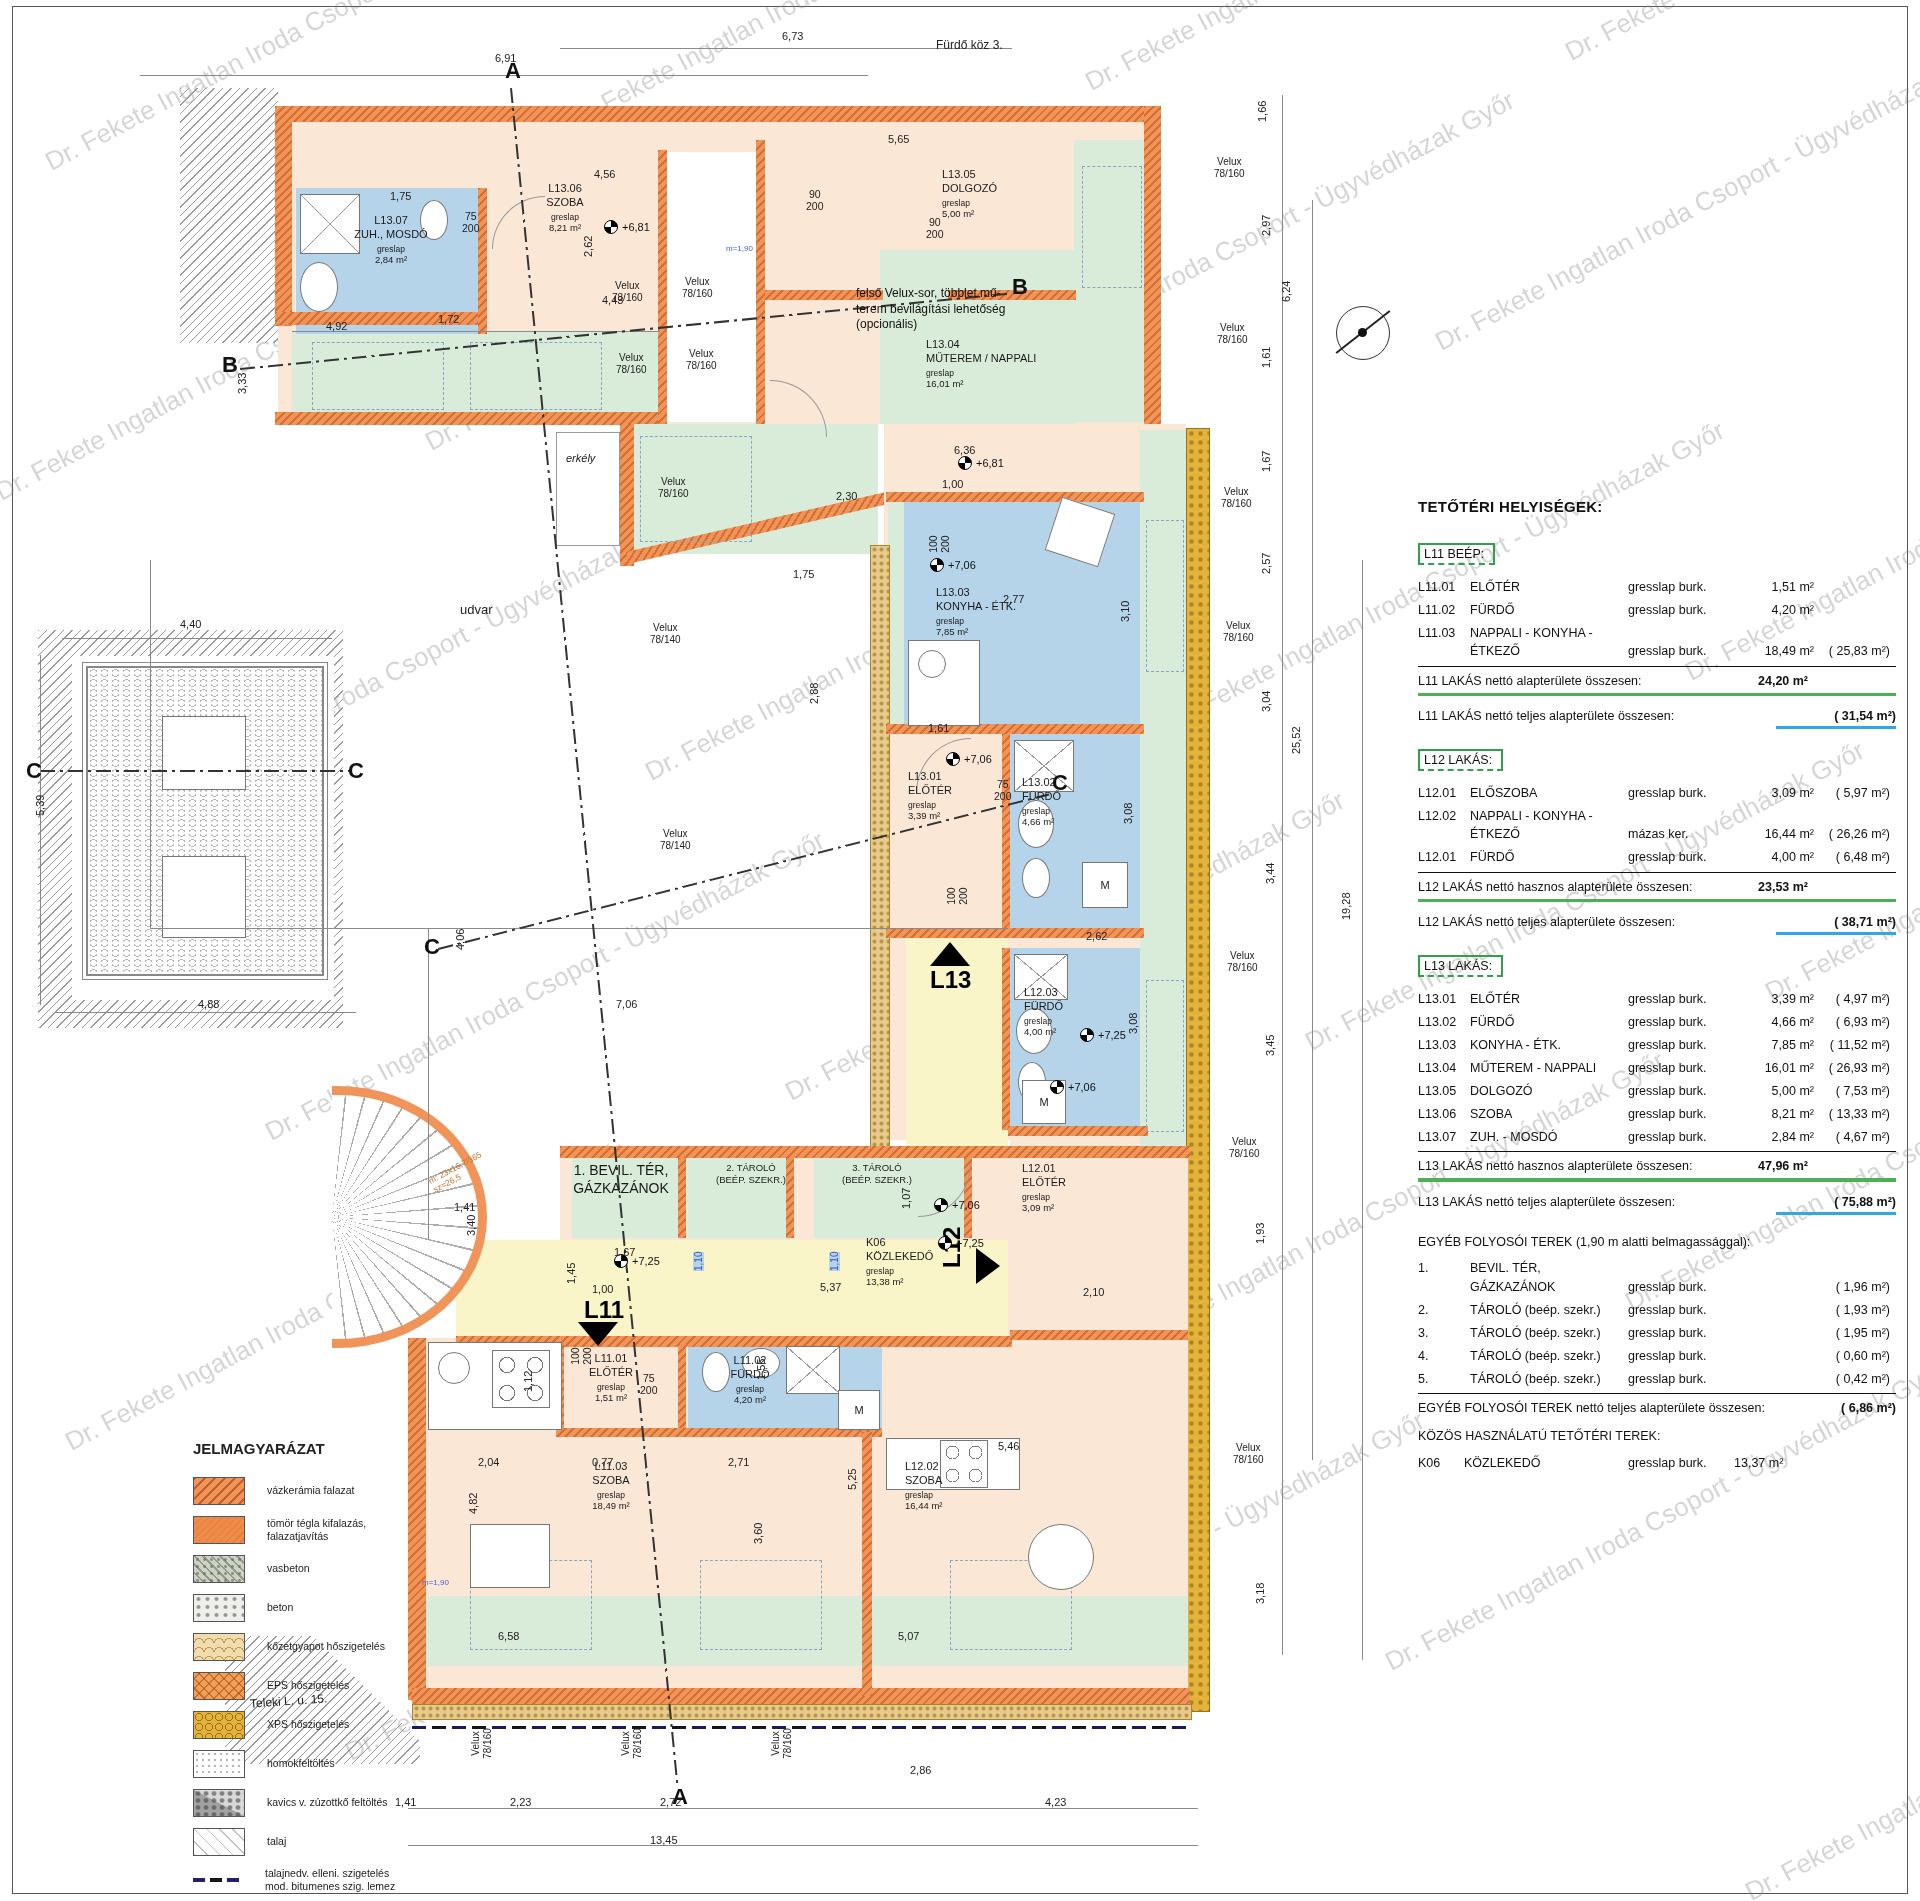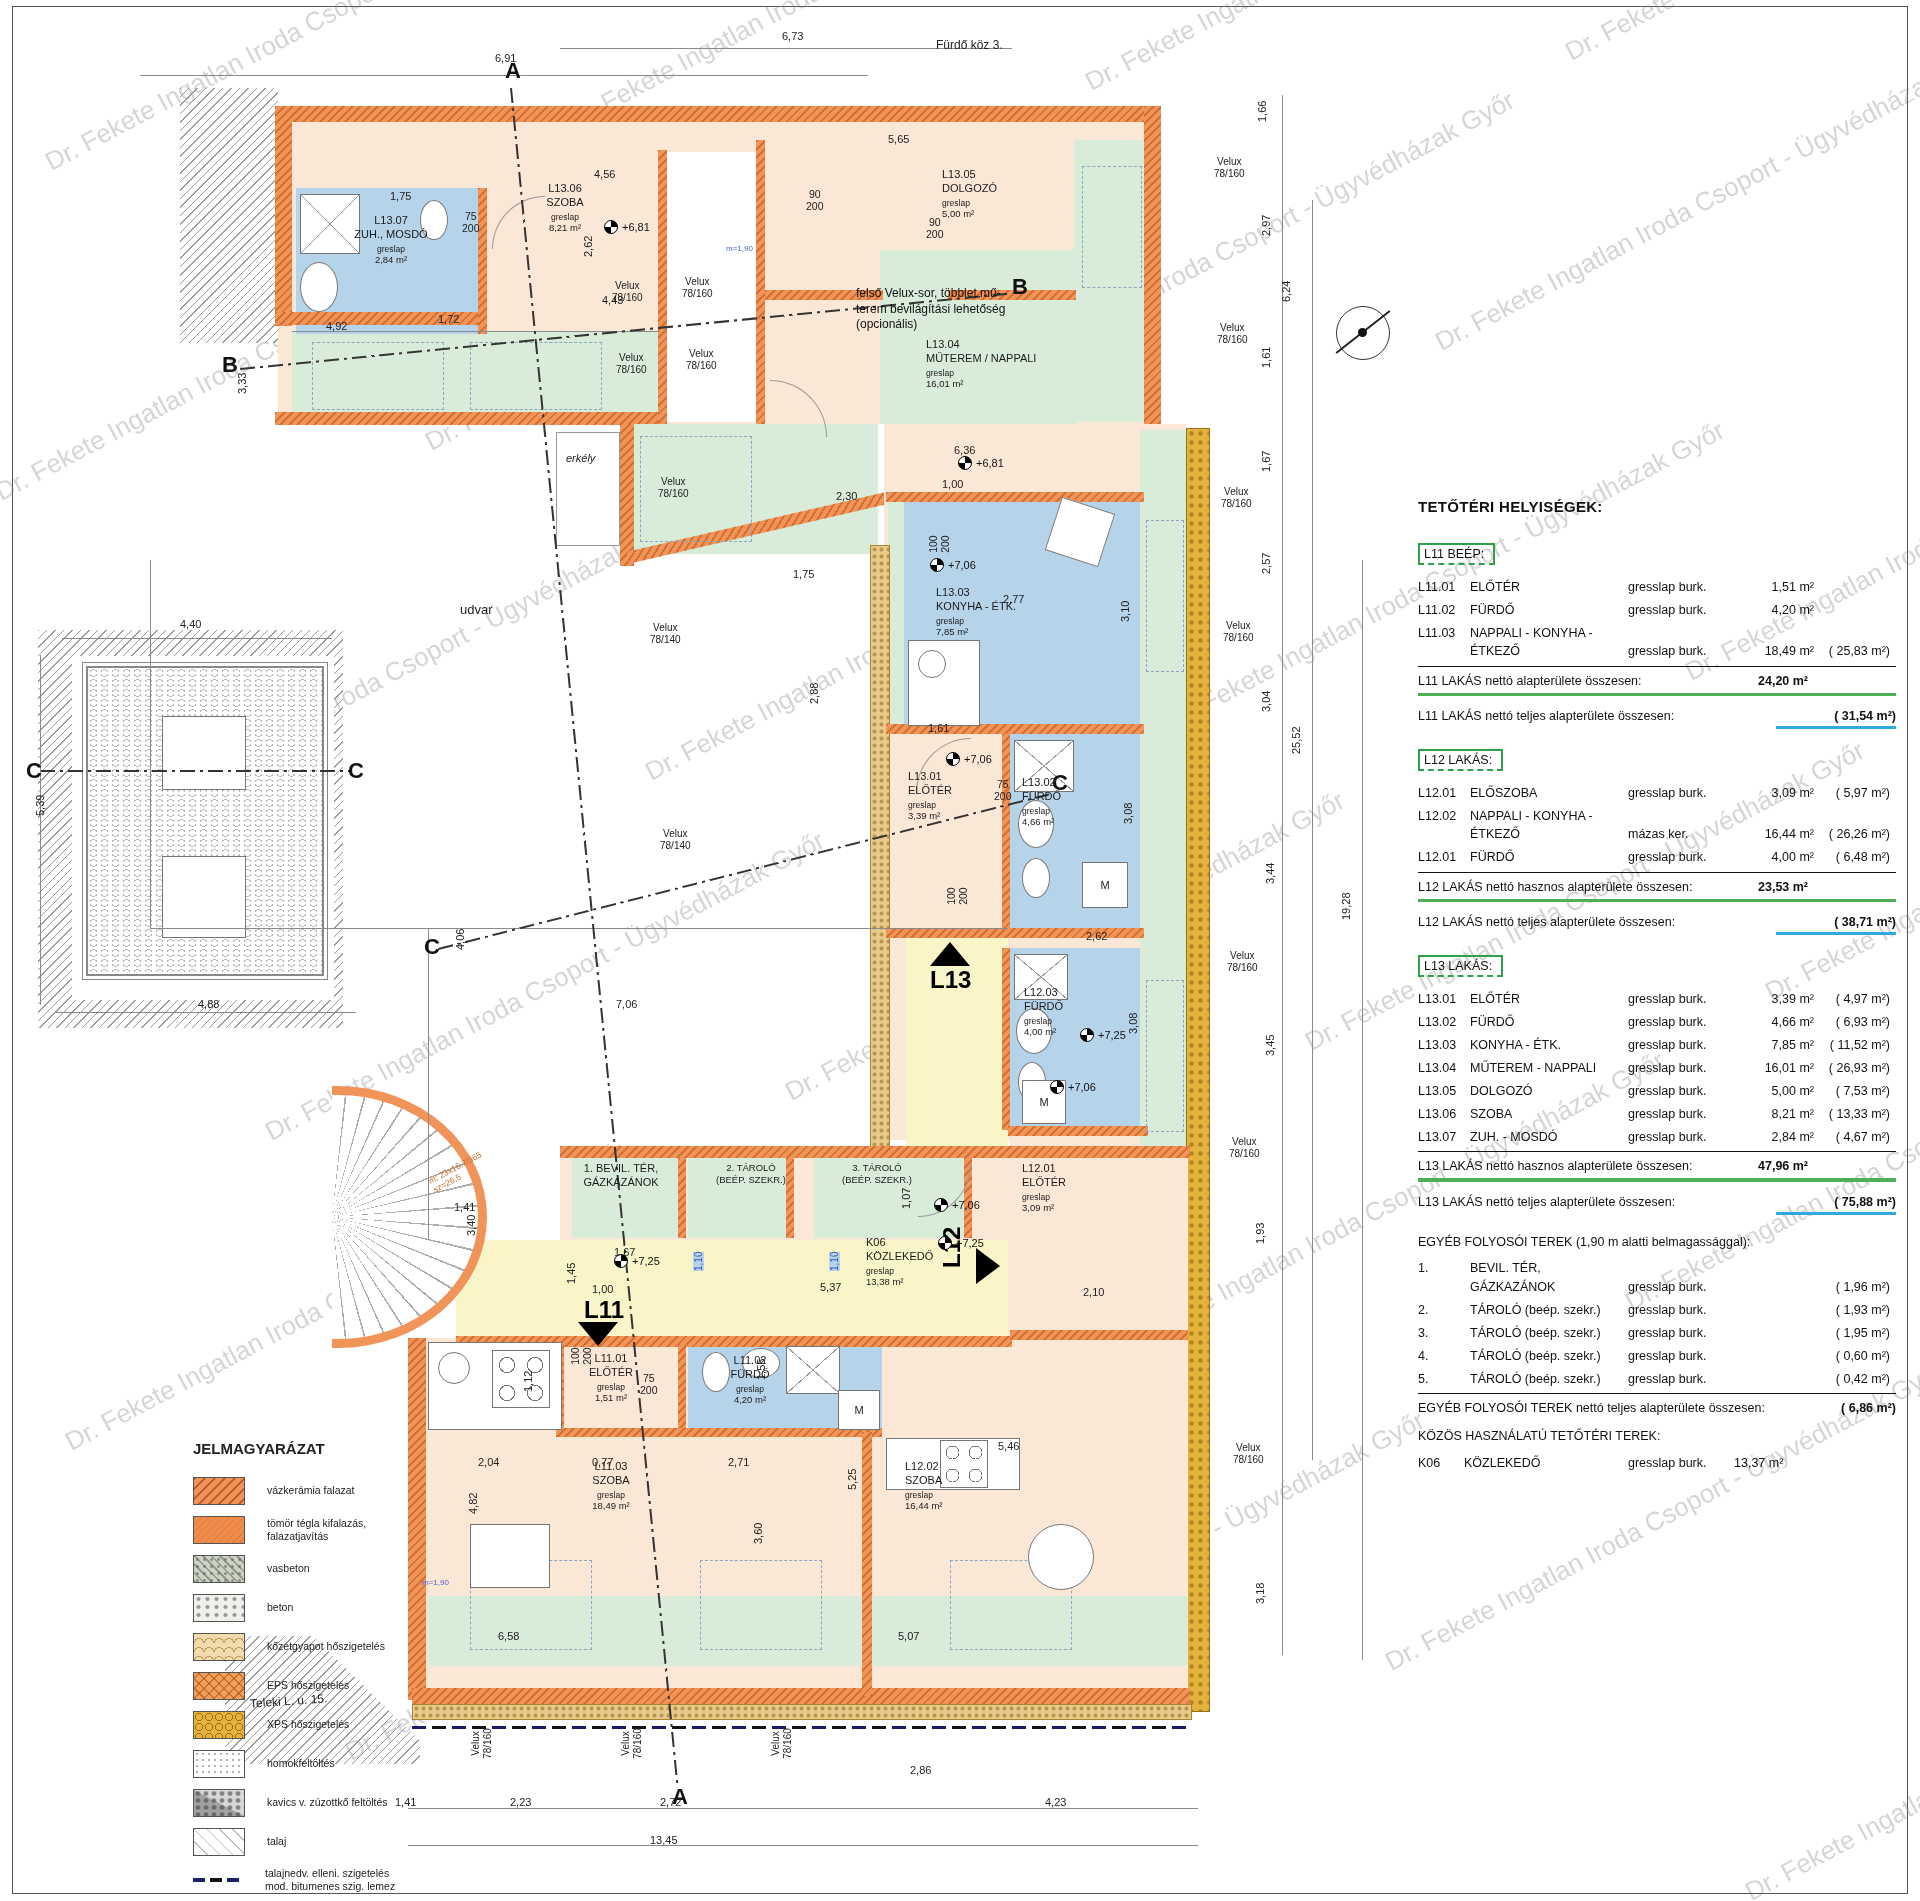--- a/index.html
+++ b/index.html
@@ -388,21 +388,21 @@
         <div class="nm">SZOBA</div>
         <div class="fin">greslap</div>
         <div class="ar">18,49 m²</div>
       </div>
       <div class="roomlabel" style="left: 866px; top: 1236px; width: 130px;">
         <div class="code">K06</div>
         <div class="nm">KÖZLEKEDŐ</div>
         <div class="fin">greslap</div>
         <div class="ar">13,38 m²</div>
       </div>
-      <div class="roomlabel ctr" style="left: 556px; top: 1162px; width: 130px; font-size: 11px;">
+      <div class="roomlabel ctr" style="left: 556px; top: 1162px; width: 130px; font-size: 14px;">
         <div class="code">1. BEVIL. TÉR,</div>
         <div class="nm">GÁZKAZÁNOK</div>
       </div>
       <div class="roomlabel ctr" style="left: 686px; top: 1162px; width: 130px; font-size: 9.5px;">
         <div class="code">2. TÁROLÓ</div>
         <div class="nm">(BEÉP. SZEKR.)</div>
       </div>
       <div class="roomlabel ctr" style="left: 812px; top: 1162px; width: 130px; font-size: 9.5px;">
         <div class="code">3. TÁROLÓ</div>
         <div class="nm">(BEÉP. SZEKR.)</div>

